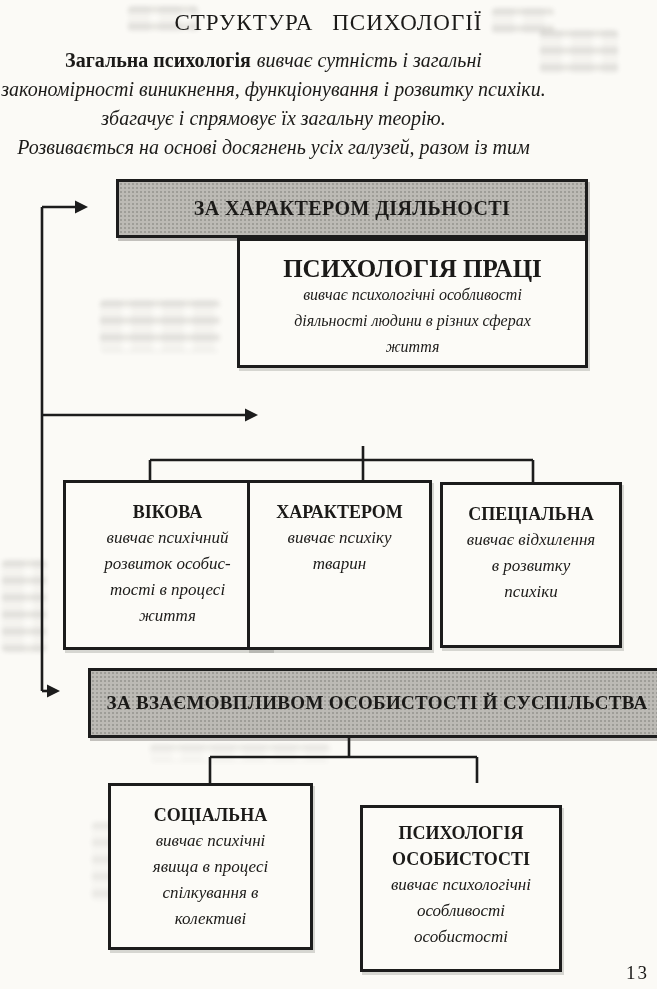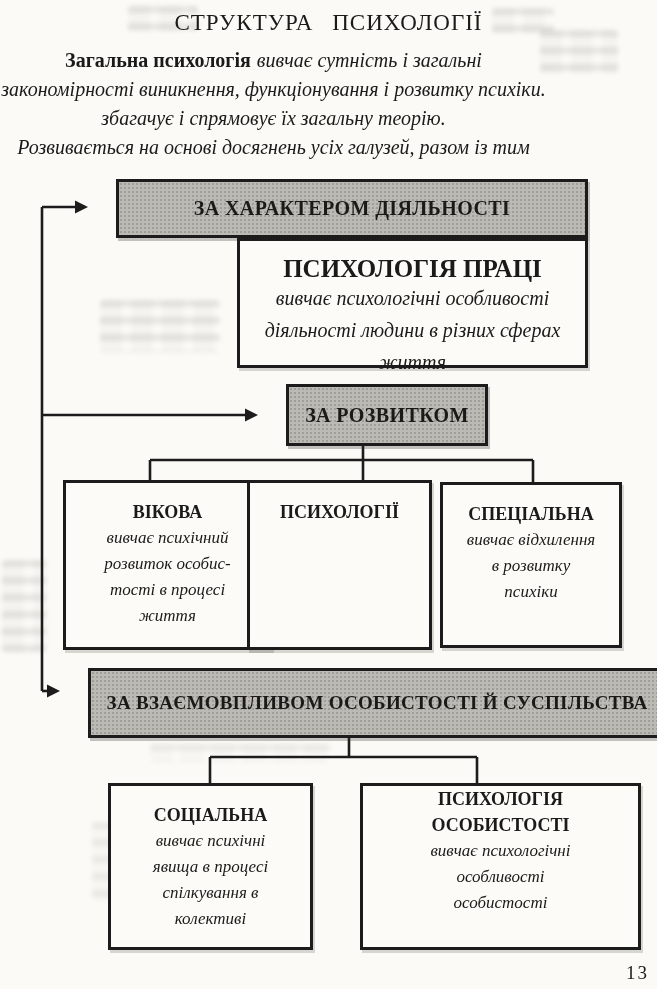--- a/index.html
+++ b/index.html
@@ -62,21 +62,21 @@
   .wbox{
     position:absolute;z-index:2;
     background:#fcfbf7;
     border:3px solid var(--border);
     box-shadow:2px 3px 0 rgba(50,48,42,.18);
     text-align:center;
   }
   .wtitle{font-weight:bold;font-size:18px;line-height:26px;white-space:pre-line;}
   .wdesc{font-style:italic;font-size:17px;line-height:26px;white-space:pre-line;}
   .wbox.big .wtitle{font-size:25px;line-height:27px;}
-  .wbox.big .wdesc{font-size:20px;line-height:32px;font-style:italic;}
+  .wbox.big .wdesc{font-size:16px;line-height:26px;font-style:italic;}
 
   .pagenum{
     position:absolute;right:8px;top:962px;z-index:2;
     font-size:19px;letter-spacing:2px;
   }
 </style>
 </head>
 <body>
 
 <div class="page">
@@ -127,34 +127,33 @@
     <span>ЗА ХАРАКТЕРОМ ДІЯЛЬНОСТІ</span>
   </div>
 
   <div class="wbox big" style="left:237px;top:238px;width:351px;height:130px;padding-top:14px">
     <div class="wtitle">ПСИХОЛОГІЯ ПРАЦІ</div>
     <div class="wdesc">вивчає психологічні особливості
 діяльності людини в різних сферах
 життя</div>
   </div>
 
-  <div class="gbox" style="left:258px;top:384px;width:202px;height:62px">
-    <span>ЗА РОЗВИТКОМ</span>
-  </div>
 
   <div class="wbox" style="left:63px;top:480px;width:209px;height:170px;padding-top:16px">
     <div class="wtitle">ВІКОВА</div>
     <div class="wdesc">вивчає психічний
 розвиток особис-
 тості в процесі
 життя</div>
   </div>
 
   <div class="wbox" style="left:247px;top:480px;width:185px;height:170px;padding-top:16px">
-    <div class="wtitle">ПСИХОЛОГІЇ</div>
+    <div class="wtitle">ХАРАКТЕРОМ</div>
+    <div class="wdesc">вивчає психіку
+тварин</div>
   </div>
 
   <div class="wbox" style="left:440px;top:482px;width:182px;height:166px;padding-top:16px">
     <div class="wtitle">СПЕЦІАЛЬНА</div>
     <div class="wdesc">вивчає відхилення
 в розвитку
 психіки</div>
   </div>
 
   <div class="gbar" style="left:60px;top:668px;width:578px;height:70px">
@@ -162,21 +161,21 @@
   </div>
 
   <div class="wbox" style="left:108px;top:783px;width:205px;height:167px;padding-top:16px">
     <div class="wtitle">СОЦІАЛЬНА</div>
     <div class="wdesc">вивчає психічні
 явища в процесі
 спілкування в
 колективі</div>
   </div>
 
-  <div class="wbox" style="left:360px;top:783px;width:281px;height:167px;">
+  <div class="wbox" style="left:360px;top:805px;width:202px;height:167px;padding-top:12px">
     <div class="wtitle">ПСИХОЛОГІЯ
 ОСОБИСТОСТІ</div>
     <div class="wdesc">вивчає психологічні
 особливості
 особистості</div>
   </div>
 
   <div class="pagenum">13</div>
 
 </div>

